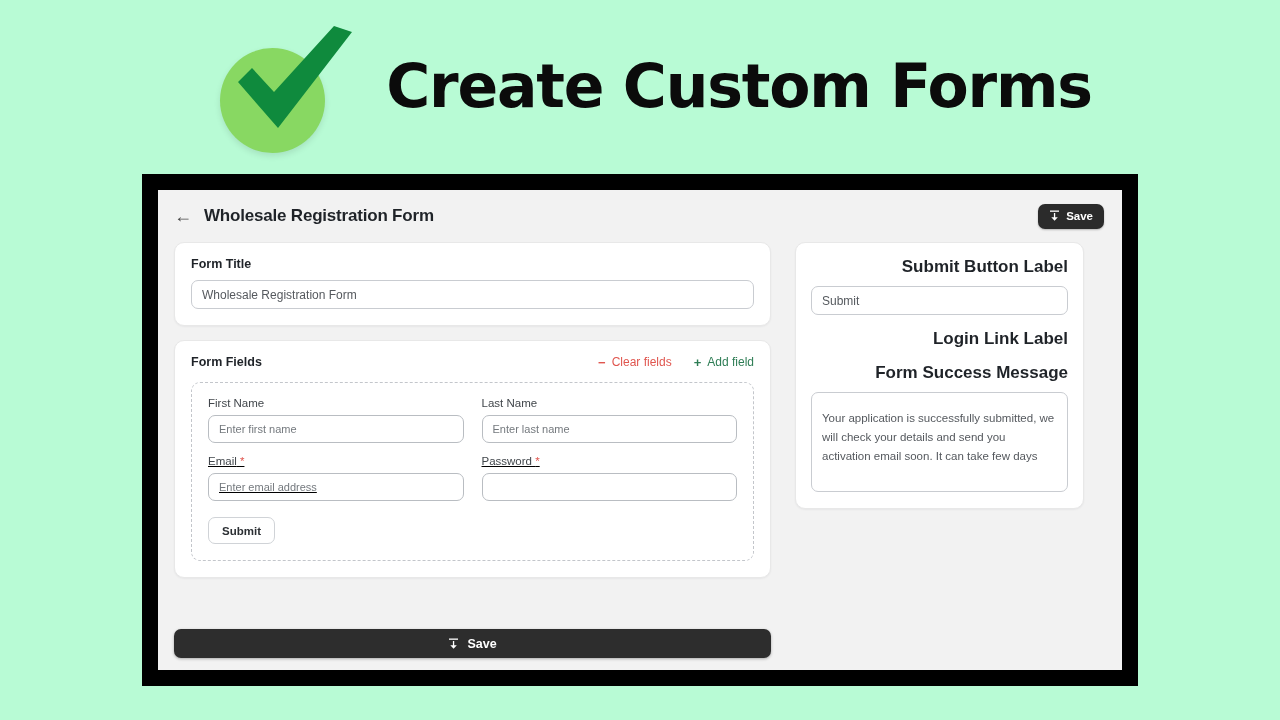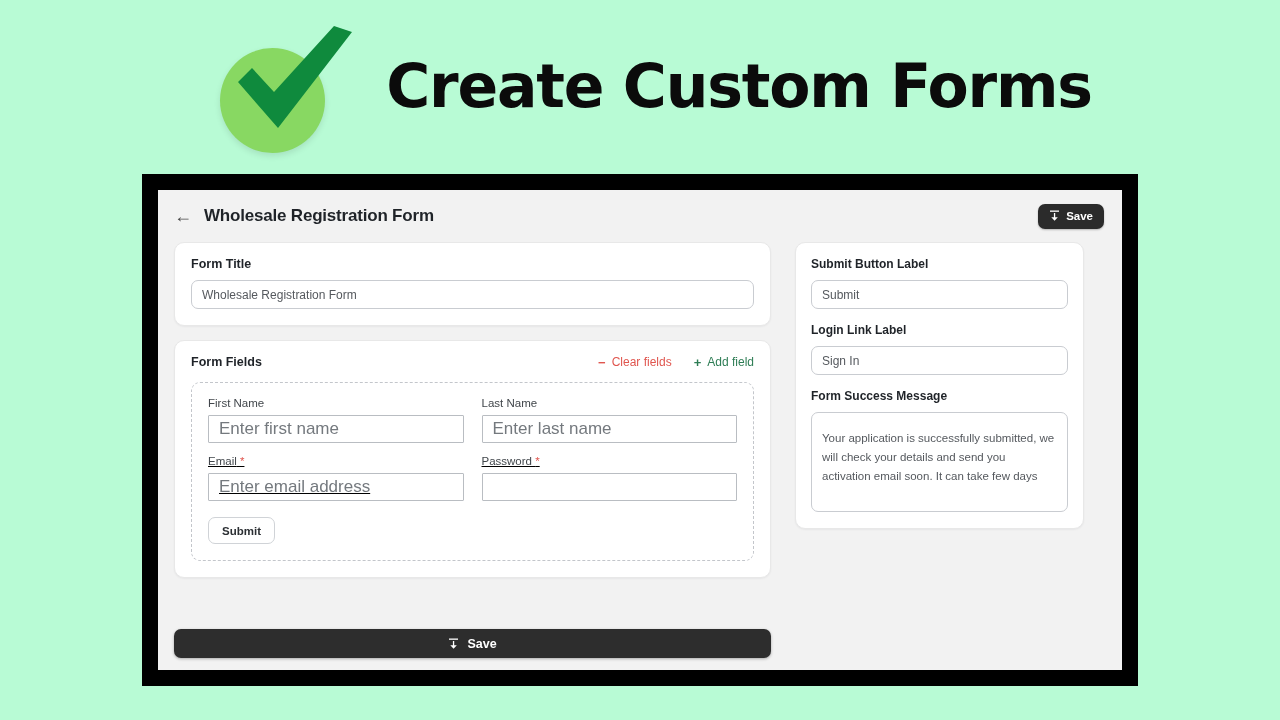--- a/index.html
+++ b/index.html
@@ -212,24 +212,24 @@
     font-size: 11.5px;
     color: #41464b;
     margin-bottom: 6px;
     display: block;
   }
   .req { color: #e0564f; }
   .field-input {
     width: 100%;
     height: 28px;
     border: 1px solid #b9bdc2;
-    border-radius: 1px;
+    border-radius: 7px;
     background: #ffffff;
     box-sizing: border-box;
-    font-size: 17px;
+    font-size: 11px;
     color: #74797e;
     padding: 0 10px;
     display: flex;
     align-items: center;
   }
   .preview-submit {
     margin-top: 16px;
     display: inline-flex;
     align-items: center;
     justify-content: center;
@@ -242,24 +242,25 @@
     font-weight: 600;
     color: #2b2f33;
     cursor: pointer;
   }
 
   
   .right-card {
     padding: 14px 15px 16px 15px;
   }
   .label-strong {
-    font-size: 12px;
+    font-size: 17px;
     font-weight: 700;
     color: #1f2328;
     display: block;
+    text-align: right;
   }
   .gap14 { margin-top: 14px; }
   .textarea {
     width: 100%;
     height: 100px;
     border: 1px solid #c9ccd1;
     border-radius: 7px;
     background: #ffffff;
     box-sizing: border-box;
     font-size: 11.5px;
@@ -372,21 +373,20 @@
           </div>
         </div>
       </div>
 
       <div class="col-right">
         <div class="card right-card">
           <span class="label-strong">Submit Button Label</span>
           <div class="input mt8" placeholder="Submit">Submit</div>
 
           <span class="label-strong gap14">Login Link Label</span>
-          <div class="input mt8" placeholder="Sign In">Sign In</div>
 
           <span class="label-strong gap14">Form Success Message</span>
           <div class="textarea mt8">Your application is successfully submitted, we will check your details and send you activation email soon. It can take few days</div>
         </div>
       </div>
     </div>
 
     <div class="save-bar">
       <svg class="save-icon" viewBox="0 0 11 12">
         <rect x="1" y="0.5" width="9" height="1.3" fill="#ffffff"></rect>

